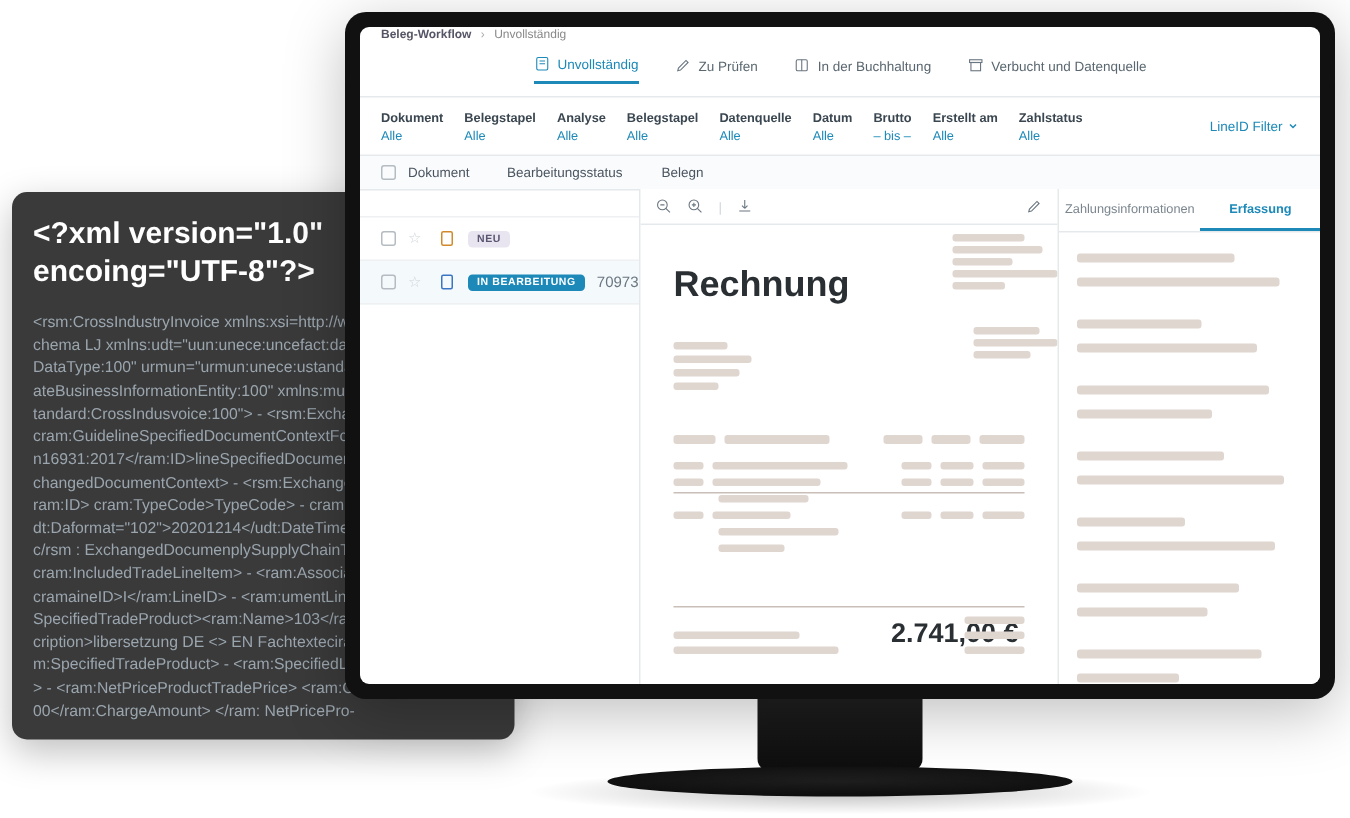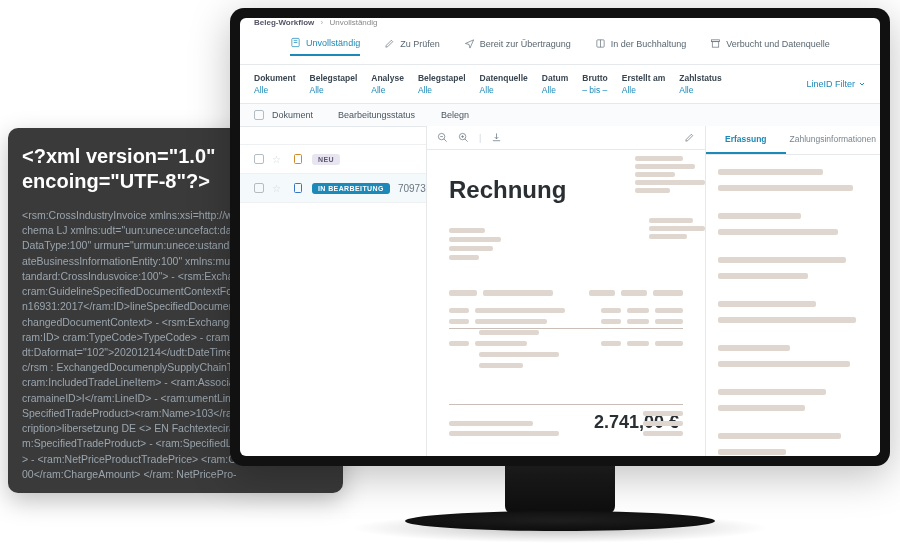--- a/index.html
+++ b/index.html
@@ -221,26 +221,20 @@
           <span>Unvollständig</span>
         </div>
         <div class="wtab">
           <svg viewBox="0 0 24 24">
               <path d="M4 20l4-1 11-11-3-3L5 16l-1 4z"></path>
             </svg>
           <span>Zu Prüfen</span>
         </div>
         <div class="wtab">
           <svg viewBox="0 0 24 24">
-              <path d="M3 12l18-8-8 18-2-8-8-2z"></path>
-            </svg>
-          <span>Bereit zur Übertragung</span>
-        </div>
-        <div class="wtab">
-          <svg viewBox="0 0 24 24">
               <rect x="4" y="4" width="16" height="16" rx="2"></rect>
               <line x1="12" y1="4" x2="12" y2="20"></line>
             </svg>
           <span>In der Buchhaltung</span>
         </div>
         <div class="wtab">
           <svg viewBox="0 0 24 24">
               <rect x="3" y="4" width="18" height="4"></rect>
               <rect x="5" y="8" width="14" height="12"></rect>
             </svg>
@@ -428,22 +422,22 @@
           <div style="position:absolute; bottom:20px; right:22px; text-align:right;">
             <div class="ph" style="width:40px;height:5px;margin-bottom:5px;margin-left:auto;"></div>
             <div class="ph" style="width:40px;height:5px;margin-bottom:5px;margin-left:auto;"></div>
             <div class="ph" style="width:40px;height:5px;margin-left:auto;"></div>
           </div>
         </div>
       </div>
 
       <div class="rightpane">
         <div class="rp-tabs">
+          <div class="rp-tab">Zahlungsinformationen</div>
           <div class="rp-tab active">Erfassung</div>
-          <div class="rp-tab">Zahlungsinformationen</div>
         </div>
         <div class="rp-body">
           <div class="ph" style="width:70%"></div>
           <div class="ph" style="width:90%"></div>
           <div style="height:12px"></div>
           <div class="ph" style="width:55%"></div>
           <div class="ph" style="width:80%"></div>
           <div style="height:12px"></div>
           <div class="ph" style="width:85%"></div>
           <div class="ph" style="width:60%"></div>

